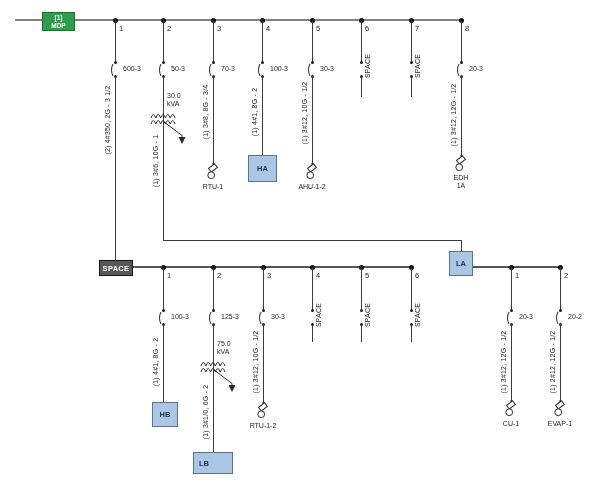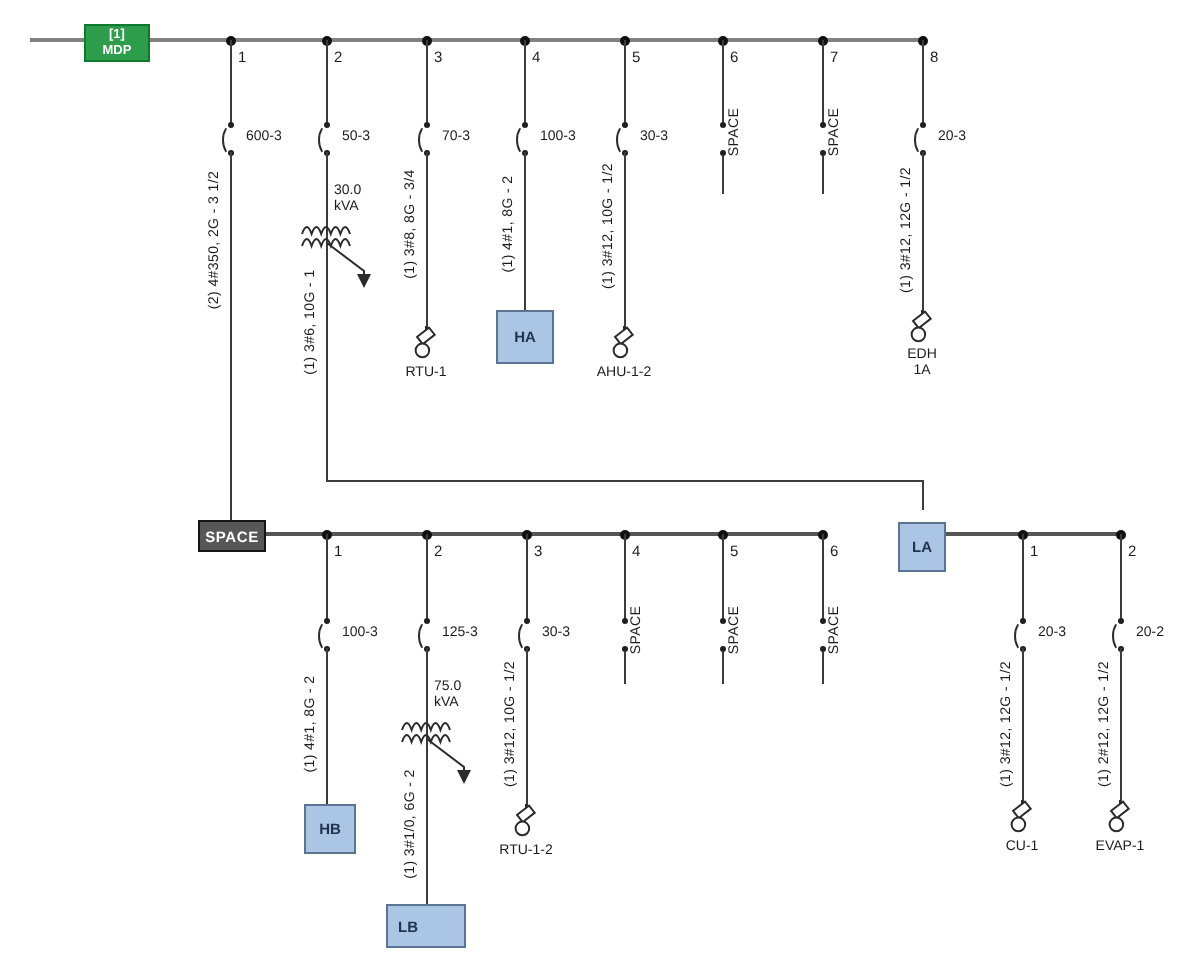--- a/index.html
+++ b/index.html
@@ -45,21 +45,21 @@
 
   <div class="hl" style="left:163px;top:240px;width:299px;"></div>
   <div class="vl" style="left:461px;top:240px;height:15px;"></div>
 
   <div class="bus2" style="left:131px;top:266px;width:282px;"></div>
   <div class="dphabox" style="left:99px;top:260px;width:32px;height:14px;">
     <span>SPACE</span>
   </div>
 
   <div class="bus2" style="left:472px;top:266px;width:90px;"></div>
-  <div class="panel" style="left:449px;top:261px;width:24px;height:25px;">
+  <div class="panel" style="left:449px;top:251px;width:24px;height:25px;">
     <span>LA</span>
   </div>
 <div class="dot" style="left: 112.5px; top: 17.5px;"></div>
     <div class="tapnum" style="left: 119px; top: 24px;">1</div>
     <div class="vl" style="left: 115px; top: 20px; height: 42px;"></div>
     <div class="bdot" style="left: 113.5px; top: 60.5px;"></div>
     <div class="bdot" style="left: 113.5px; top: 74.5px;"></div>
     <div class="arc" style="left: 111px; top: 62px;"></div>
     <div class="blabel" style="left: 123px; top: 63px;">600-3</div>
     <div class="vl" style="left: 115px; top: 76px; height: 184px;"></div>

